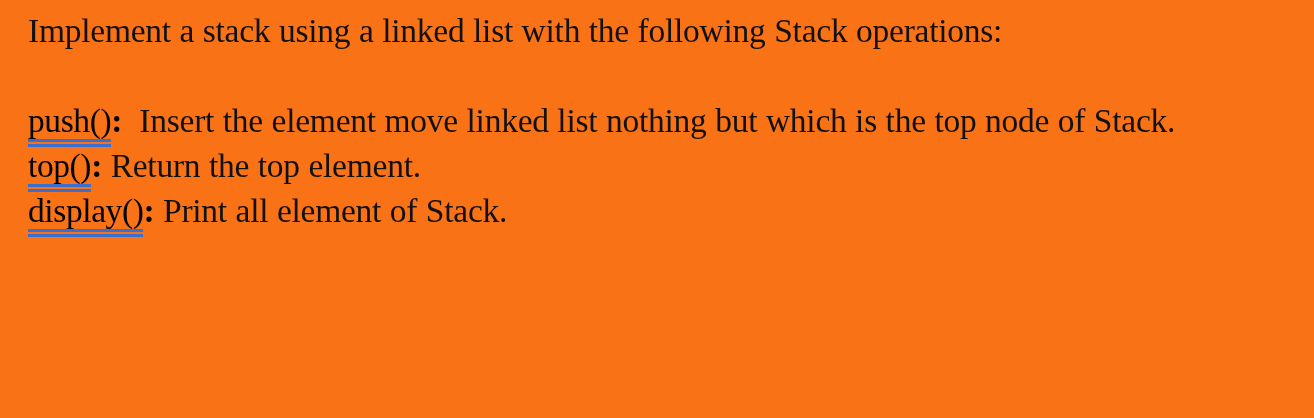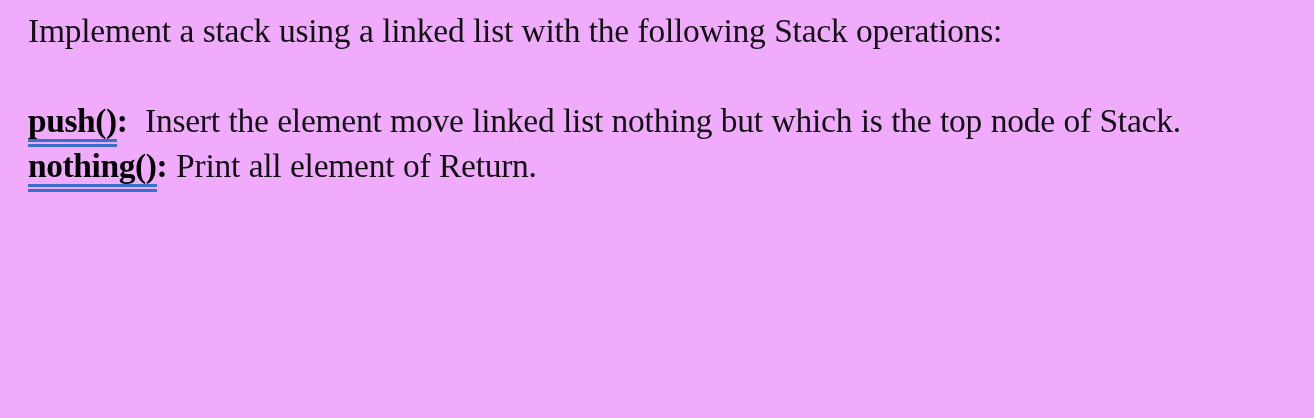--- a/index.html
+++ b/index.html
@@ -13,21 +13,21 @@
     overflow: hidden;
     font-family: "Liberation Serif", "DejaVu Serif", serif;
     color: #000000;
     -webkit-font-smoothing: antialiased;
   }
 
   .page {
     position: relative;
     width: 1314px;
     height: 418px;
-    background: #f0abfc;
+    background: #f97316;
     padding: 0;
     box-sizing: border-box;
   }
 
   .doc-body {
     position: absolute;
     left: 28px;
     top: 8px;
     width: 1268px;
   }
@@ -46,21 +46,21 @@
   .para.intro {
     margin-bottom: 45px; 
   }
 
   .para.op {
     margin: 0;
   }
 
   
   .term {
-    font-weight: bold;
+    font-weight: normal;
     color: #000000;
     position: relative;
     display: inline-block;
     padding-bottom: 0;
     letter-spacing: -0.4px;
   }
 
   .term .term-underline {
     position: absolute;
     left: 0;
@@ -94,19 +94,22 @@
 <div class="page">
   <div class="doc-body">
 
     <p class="para intro">Implement a stack using a linked list with the following Stack operations:</p>
 
     <p class="para op">
       <span class="term"><span>push()</span><span class="term-underline"></span></span><span class="after-term">:</span><span class="gap-wide">  </span><span>Insert the element move linked list nothing but which is the top node of Stack.</span>
     </p>
 
 
+    <p class="para op">
+      <span class="term"><span>top()</span><span class="term-underline"></span></span><span class="after-term">:</span><span class="gap-wide"> </span><span>Return the top element.</span>
+    </p>
 
     <p class="para op">
-      <span class="term"><span>nothing()</span><span class="term-underline"></span></span><span class="after-term">:</span><span class="gap-wide"> </span><span>Print all element of Return.</span>
+      <span class="term"><span>display()</span><span class="term-underline"></span></span><span class="after-term">:</span><span class="gap-wide"> </span><span>Print all element of Stack.</span>
     </p>
 
   </div>
 </div>
 
 </body></html>

